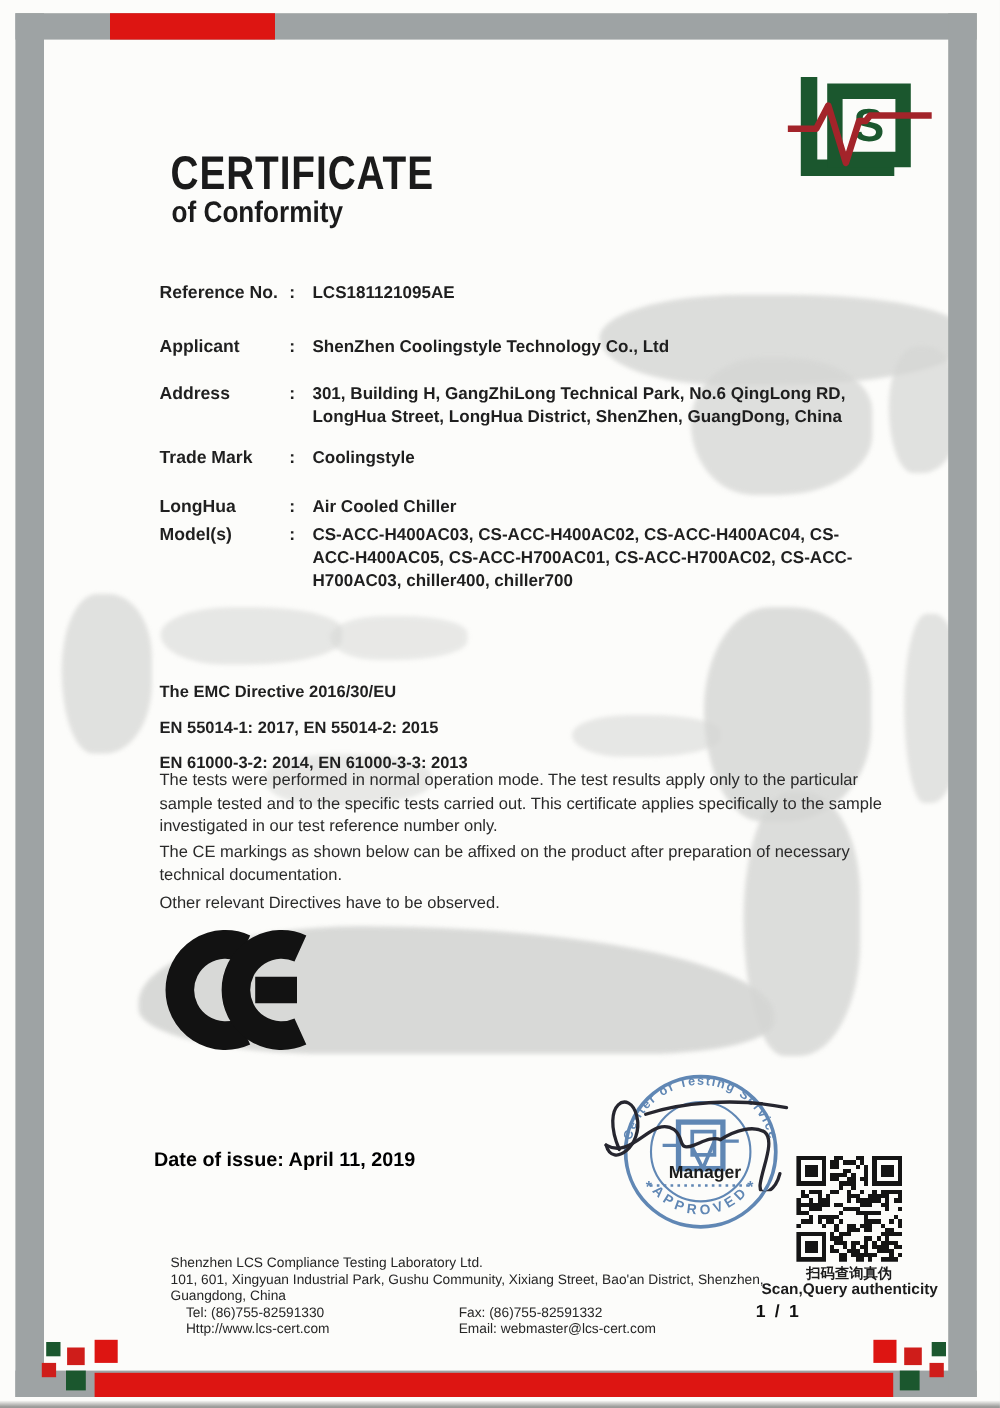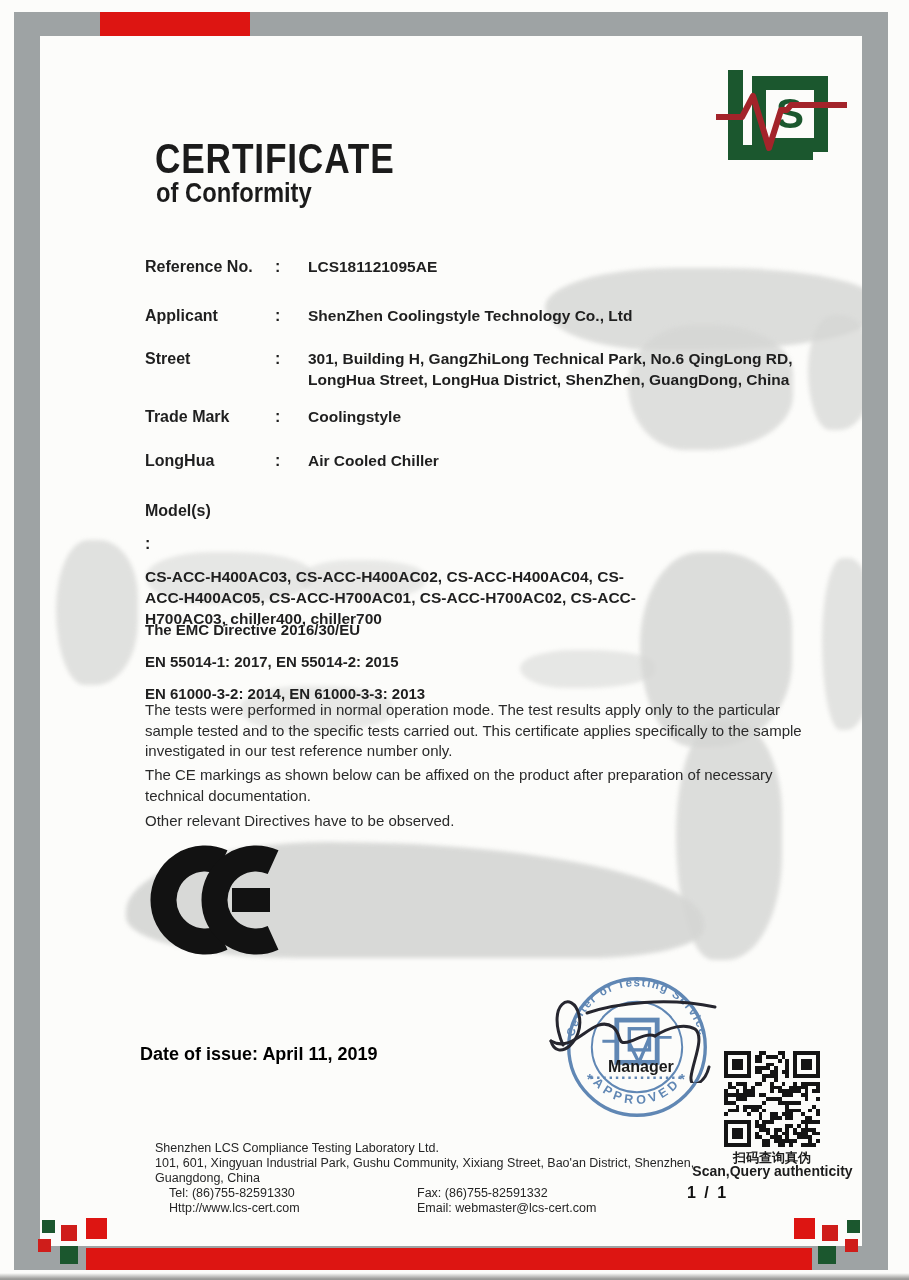--- a/index.html
+++ b/index.html
@@ -12,21 +12,21 @@
   
   .frame-band{position:absolute;background:#9ea3a4;z-index:3;}
   .accent{position:absolute;z-index:4;}
   
   .blob{position:absolute;background:#d5d6d4;filter:blur(2px);z-index:1;
         border-radius:45% 55% 60% 40% / 55% 45% 50% 60%;}
   
   .layer{position:absolute;z-index:2;}
   .title{font-size:43px;font-weight:bold;color:#1b1b1b;transform:scaleX(.82);transform-origin:left top;letter-spacing:1px;white-space:nowrap;}
   .subtitle{font-size:27px;font-weight:bold;color:#1b1b1b;transform:scaleX(.88);transform-origin:left top;white-space:nowrap;}
-  .field-row{position:absolute;left:145px;display:flex;z-index:2;gap:12px;}
+  .field-row{position:absolute;left:145px;display:flex;z-index:2;}
   .f-label{width:118px;font-size:16px;font-weight:bold;color:#1f1f1f;line-height:21px;}
   .f-colon{width:21px;font-size:16px;font-weight:bold;color:#1f1f1f;line-height:21px;}
   .f-value{width:505px;font-size:15.5px;font-weight:bold;color:#1f1f1f;line-height:21px;}
   .para{position:absolute;left:145px;font-size:15px;color:#2a2a2a;line-height:20.5px;z-index:2;}
   .para.bold{font-weight:bold;color:#1f1f1f;}
   .date-line{font-size:18px;font-weight:bold;color:#000000;white-space:nowrap;}
   .manager{font-size:16px;font-weight:600;color:#1b1b1b;z-index:6;}
   .qr-cap{position:absolute;text-align:center;font-weight:bold;color:#1c1c1c;z-index:2;}
   .footer{position:absolute;left:155px;top:1141px;font-size:12.5px;line-height:15px;color:#262626;z-index:2;width:640px;}
   .footer .cols{display:flex;}
@@ -91,35 +91,35 @@
     <div class="f-label">Reference No.</div>
     <div class="f-colon">:</div>
     <div class="f-value">LCS181121095AE</div>
   </div>
   <div class="field-row" style="top:305px;">
     <div class="f-label">Applicant</div>
     <div class="f-colon">:</div>
     <div class="f-value">ShenZhen Coolingstyle Technology Co., Ltd</div>
   </div>
   <div class="field-row" style="top:348px;">
-    <div class="f-label">Street</div>
+    <div class="f-label">Address</div>
     <div class="f-colon">:</div>
     <div class="f-value">301, Building H, GangZhiLong Technical Park, No.6 QingLong RD, LongHua Street, LongHua District, ShenZhen, GuangDong, China</div>
   </div>
   <div class="field-row" style="top:406px;">
     <div class="f-label">Trade Mark</div>
     <div class="f-colon">:</div>
     <div class="f-value">Coolingstyle</div>
   </div>
   <div class="field-row" style="top:450px;">
     <div class="f-label">LongHua</div>
     <div class="f-colon">:</div>
     <div class="f-value">Air Cooled Chiller</div>
   </div>
-  <div class="field-row" style="top:500px;flex-direction:column;">
+  <div class="field-row" style="top:476px;">
     <div class="f-label">Model(s)</div>
     <div class="f-colon">:</div>
     <div class="f-value">CS-ACC-H400AC03, CS-ACC-H400AC02, CS-ACC-H400AC04, CS-ACC-H400AC05, CS-ACC-H700AC01, CS-ACC-H700AC02, CS-ACC-H700AC03, chiller400, chiller700</div>
   </div>
 
   <div class="para bold" style="top:620px;">The EMC Directive 2016/30/EU</div>
   <div class="para bold" style="top:652px;">EN 55014-1: 2017, EN 55014-2: 2015</div>
   <div class="para bold" style="top:673px;margin-top:11px;">EN 61000-3-2: 2014, EN 61000-3-3: 2013</div>
   <div class="para" style="top:700px;width:662px;">The tests were performed in normal operation mode. The test results apply only to the particular sample tested and to the specific tests carried out. This certificate applies specifically to the sample investigated in our test reference number only.</div>
   <div class="para" style="top:765px;width:650px;">The CE markings as shown below can be affixed on the product after preparation of necessary technical documentation.</div>

